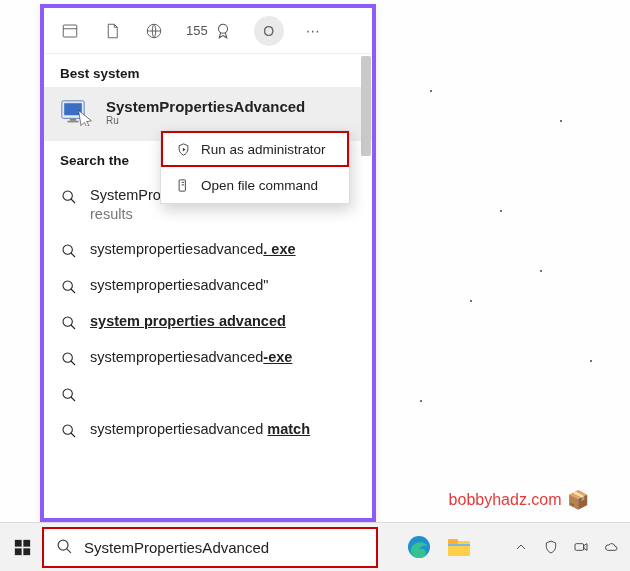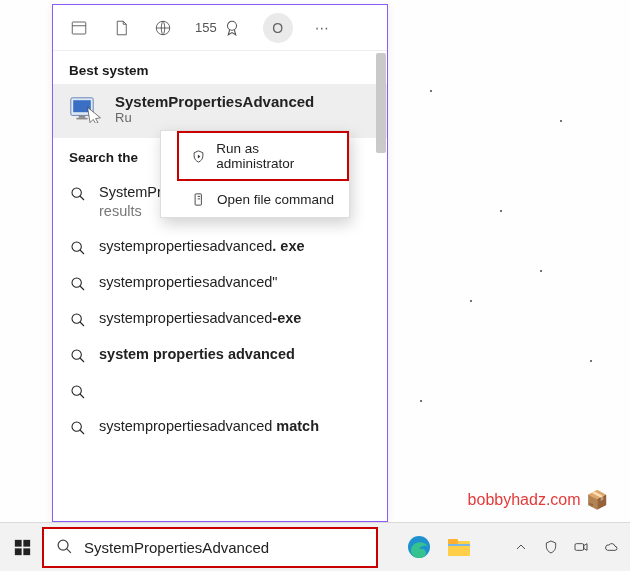--- a/index.html
+++ b/index.html
@@ -8,26 +8,26 @@
     font-size: 14px;
     color: #222;
     background: #fefefe;
     width: 630px;
     height: 571px;
     position: relative;
     overflow: hidden;
   }
   .search-panel {
     position: absolute;
-    left: 52px;
+    left: 40px;
     top: 4px;
     width: 336px;
     height: 518px;
     background: #fff;
-    border: 1px solid #8b5cf6;
+    border: 4px solid #8b5cf6;
     box-shadow: 0 2px 8px rgba(0,0,0,0.08);
     display: flex;
     flex-direction: column;
   }
   .panel-top {
     height: 46px;
     display: flex;
     align-items: center;
     padding: 0 16px;
     gap: 22px;
@@ -57,38 +57,37 @@
     padding: 8px 16px 12px;
     background:#eeeeee;
   }
   .bm-icon {
     width:34px; height:34px;
     display:flex; align-items:center; justify-content:center;
   }
   .bm-icon svg { width:32px; height:28px; }
   .bm-text { display:flex; flex-direction:column; }
   .bm-title { font-weight:600; font-size:15px; }
-  .bm-sub { font-size:13px; color:#666; }
+  .bm-sub { font-size:10px; color:#666; }
   .context-menu {
     position:absolute;
     left: 160px;
     top: 130px;
     width: 190px;
     background:#fff;
     border:1px solid #ddd;
     box-shadow: 2px 6px 14px rgba(0,0,0,0.18);
     z-index: 50;
   }
   .ctx-item {
     display:flex; align-items:center; gap:10px;
     padding: 10px 14px;
     font-size:13.5px;
     color:#222;
     cursor:pointer;
-    margin-left:16px;
   }
   .ctx-item .ic { width:16px; height:16px; display:flex; align-items:center; justify-content:center;}
   .ctx-item svg { width:15px; height:15px; stroke:#333; fill:none; stroke-width:1.4;}
   .ctx-highlight {
     outline: 2px solid #c80000;
     outline-offset:-2px;
   }
   .results { flex:1; overflow:hidden; padding-top:4px;}
   .result-row {
     display:flex; align-items:flex-start; gap:12px;
@@ -96,21 +95,21 @@
     cursor:pointer;
   }
   .result-row .ric {
     width:18px; height:18px; flex:0 0 18px;
     margin-top:2px;
     display:flex;align-items:center;justify-content:center;
   }
   .result-row .ric svg { width:16px;height:16px; stroke:#222; fill:none; stroke-width:1.6;}
   .result-text { font-size:14.5px; color:#222; line-height:1.3;}
   .result-text .tail { color:#777; font-weight:400;}
-  .result-text b { font-weight:700; }
+  .result-text b { font-weight:700;text-decoration:underline; }
   .scrollbar {
     position:absolute; right:1px; top:48px; width:10px; height:100px;
     background:#c9c9c9; border-radius:2px;
   }
   .taskbar {
     position:absolute; left:0; bottom:0; right:0; height:49px;
     background:#f2f2f2;
     border-top:1px solid #d9d9d9;
     display:flex; align-items:center;
   }
@@ -139,21 +138,21 @@
     margin-left:30px;
   }
   .task-icons .ti { width:26px;height:26px; display:flex;align-items:center;justify-content:center; cursor:pointer;}
   .tray {
     position:absolute; right:10px; bottom:0; height:49px;
     display:flex; align-items:center; gap:12px;
   }
   .tray .tri { width:18px;height:18px; display:flex;align-items:center;justify-content:center; color:#444; cursor:pointer;}
   .tray svg { width:16px;height:16px; stroke:#444; fill:none; stroke-width:1.4;}
   .watermark {
-    position:absolute; right:21px; bottom:60px;
+    position:absolute; right:40px; bottom:60px;
     color:#e43a3a; font-size:16px;
     display:flex; align-items:center; gap:6px;
   }
   .watermark .cube { font-size:18px; }
   .random-dots span{position:absolute;width:2px;height:2px;background:#444;border-radius:50%;}
 </style>
 </head>
 <body>
 
 <div class="search-panel">
@@ -239,30 +238,30 @@
         </span>
         <span class="result-text">systempropertiesadvanced"</span>
       </div>
       <div class="result-row">
         <span class="ric">
           <svg viewBox="0 0 24 24">
             <circle cx="10" cy="10" r="7"></circle>
             <line x1="15" y1="15" x2="21" y2="21"></line>
           </svg>
         </span>
+        <span class="result-text"><b>system properties advanced</b></span>
+      </div>
+      <div class="result-row">
+        <span class="ric">
+          <svg viewBox="0 0 24 24">
+            <circle cx="10" cy="10" r="7"></circle>
+            <line x1="15" y1="15" x2="21" y2="21"></line>
+          </svg>
+        </span>
         <span class="result-text">systempropertiesadvanced<b>-exe</b></span>
-      </div>
-      <div class="result-row">
-        <span class="ric">
-          <svg viewBox="0 0 24 24">
-            <circle cx="10" cy="10" r="7"></circle>
-            <line x1="15" y1="15" x2="21" y2="21"></line>
-          </svg>
-        </span>
-        <span class="result-text"><b>system properties advanced</b></span>
       </div>
       <div class="result-row">
         <span class="ric">
           <svg viewBox="0 0 24 24">
             <circle cx="10" cy="10" r="7"></circle>
             <line x1="15" y1="15" x2="21" y2="21"></line>
           </svg>
         </span>
       </div>
       <div class="result-row">

